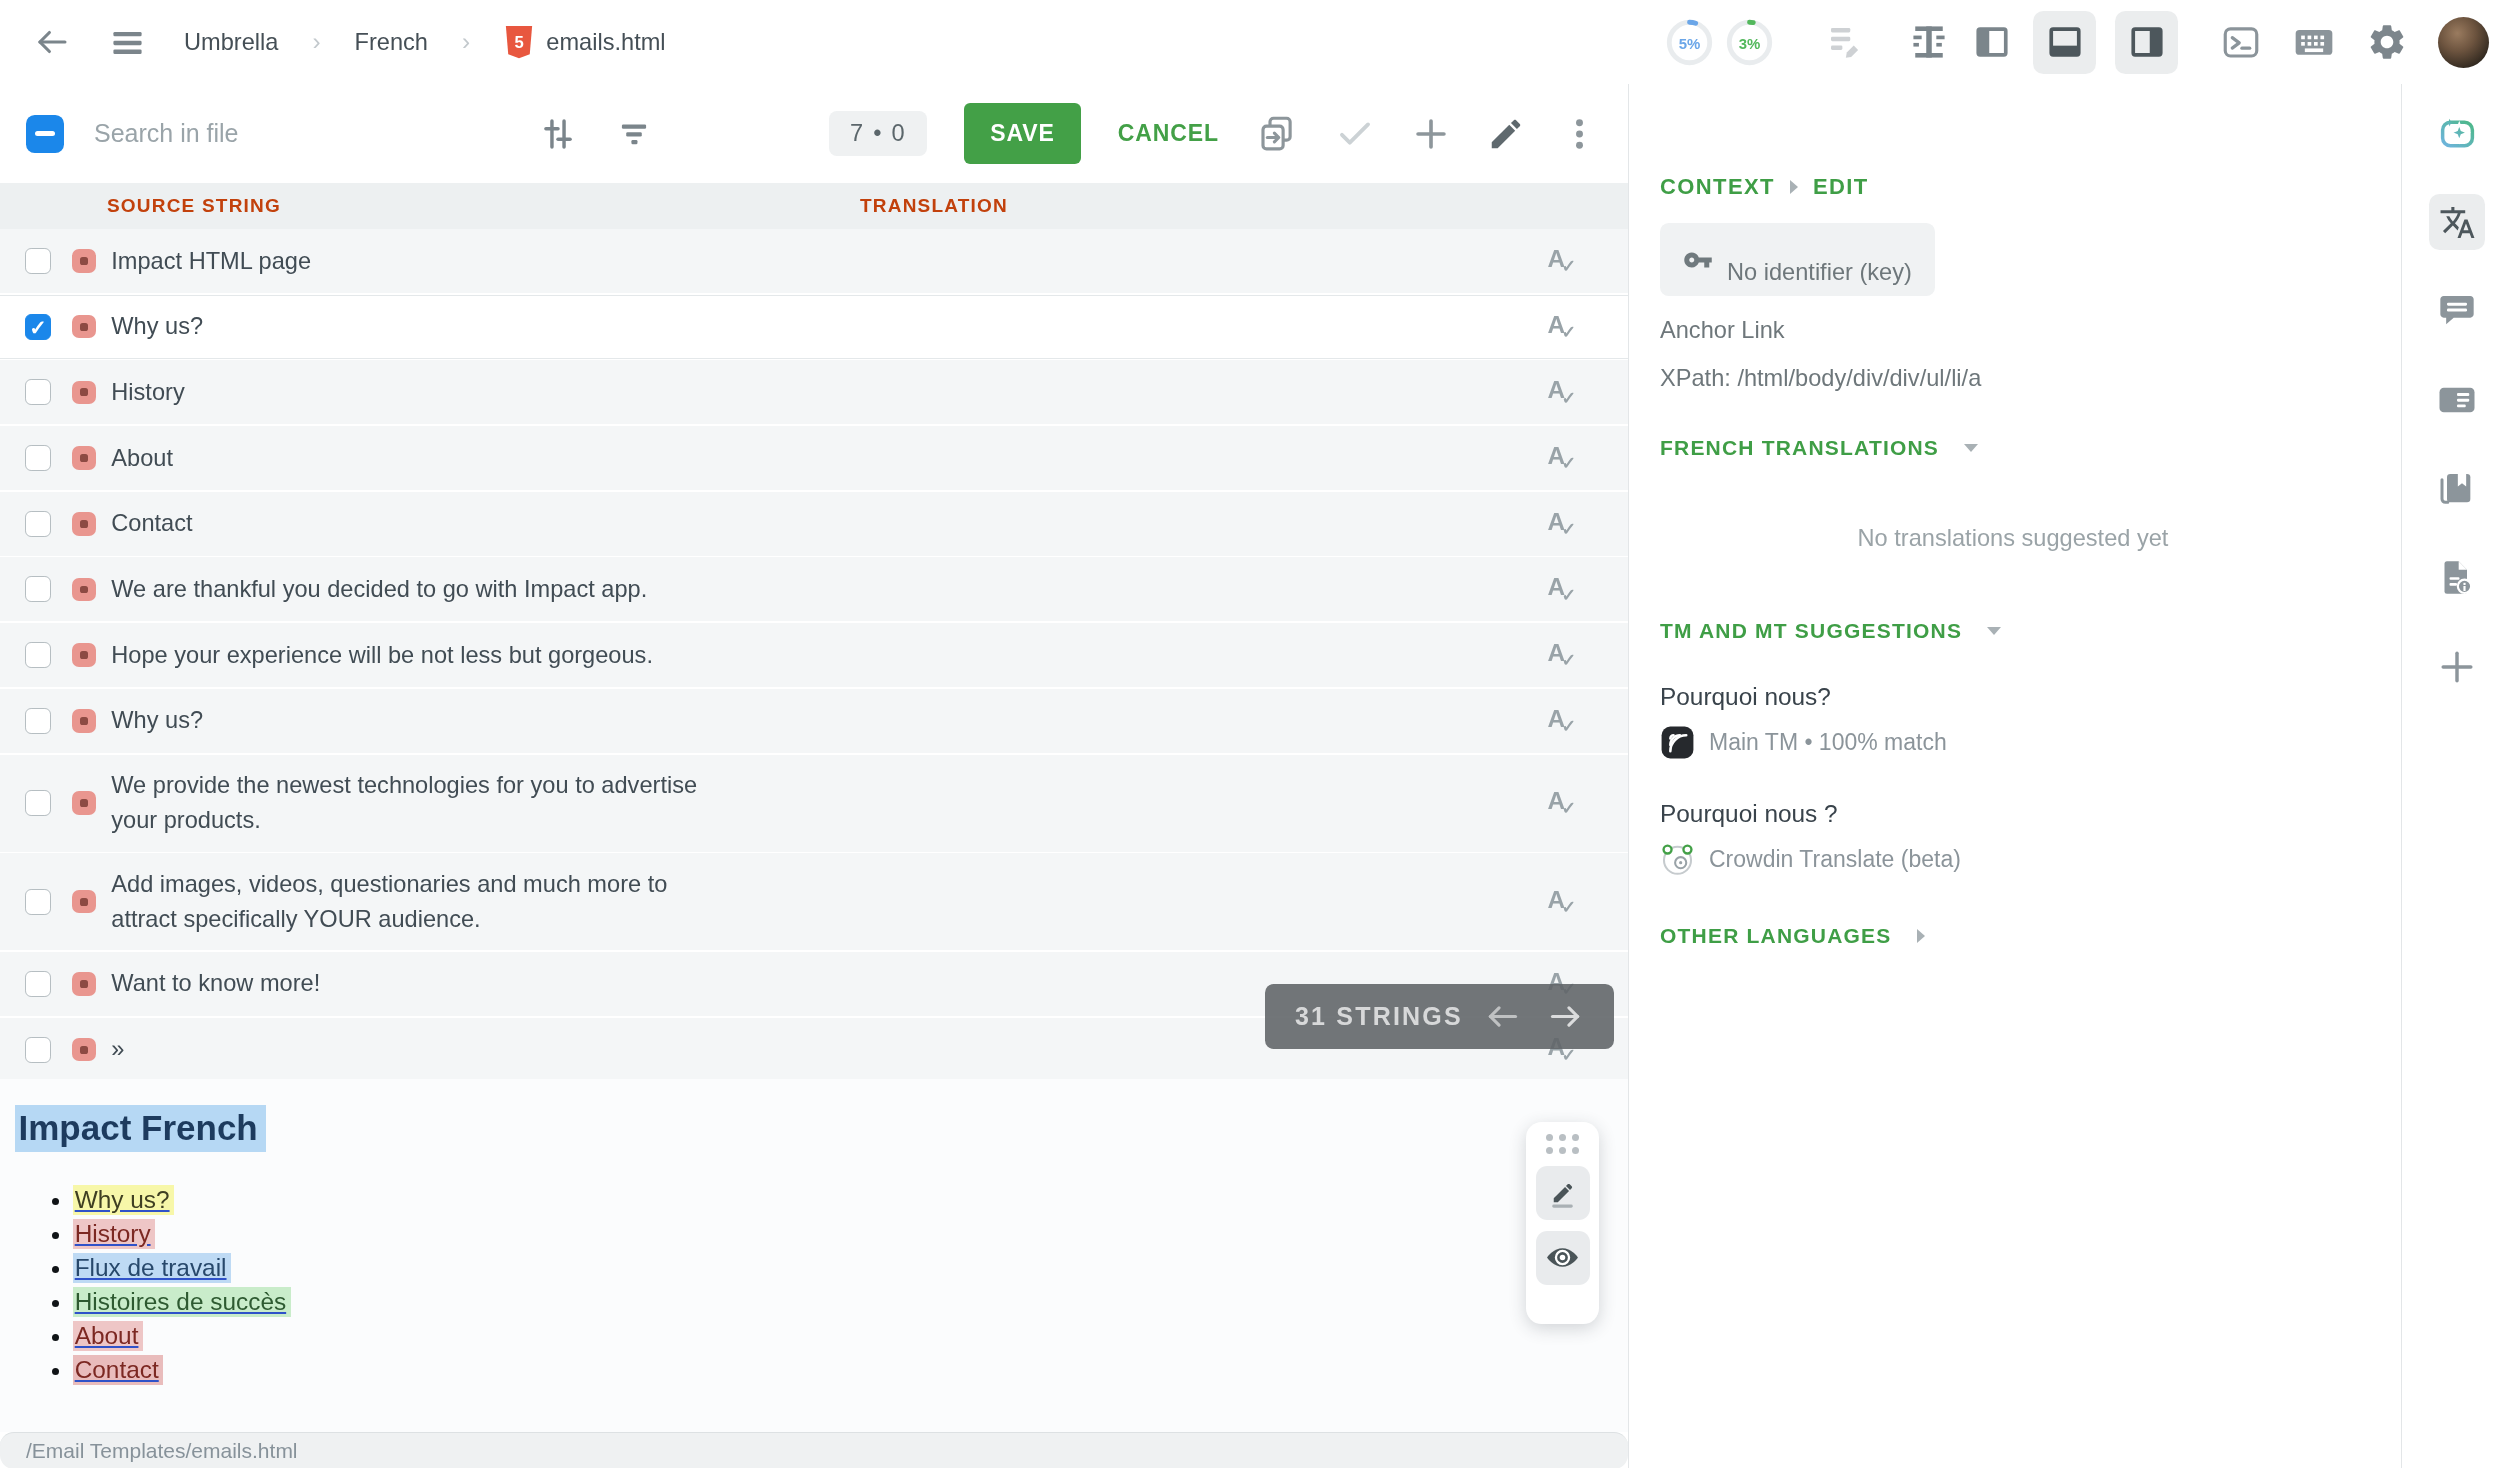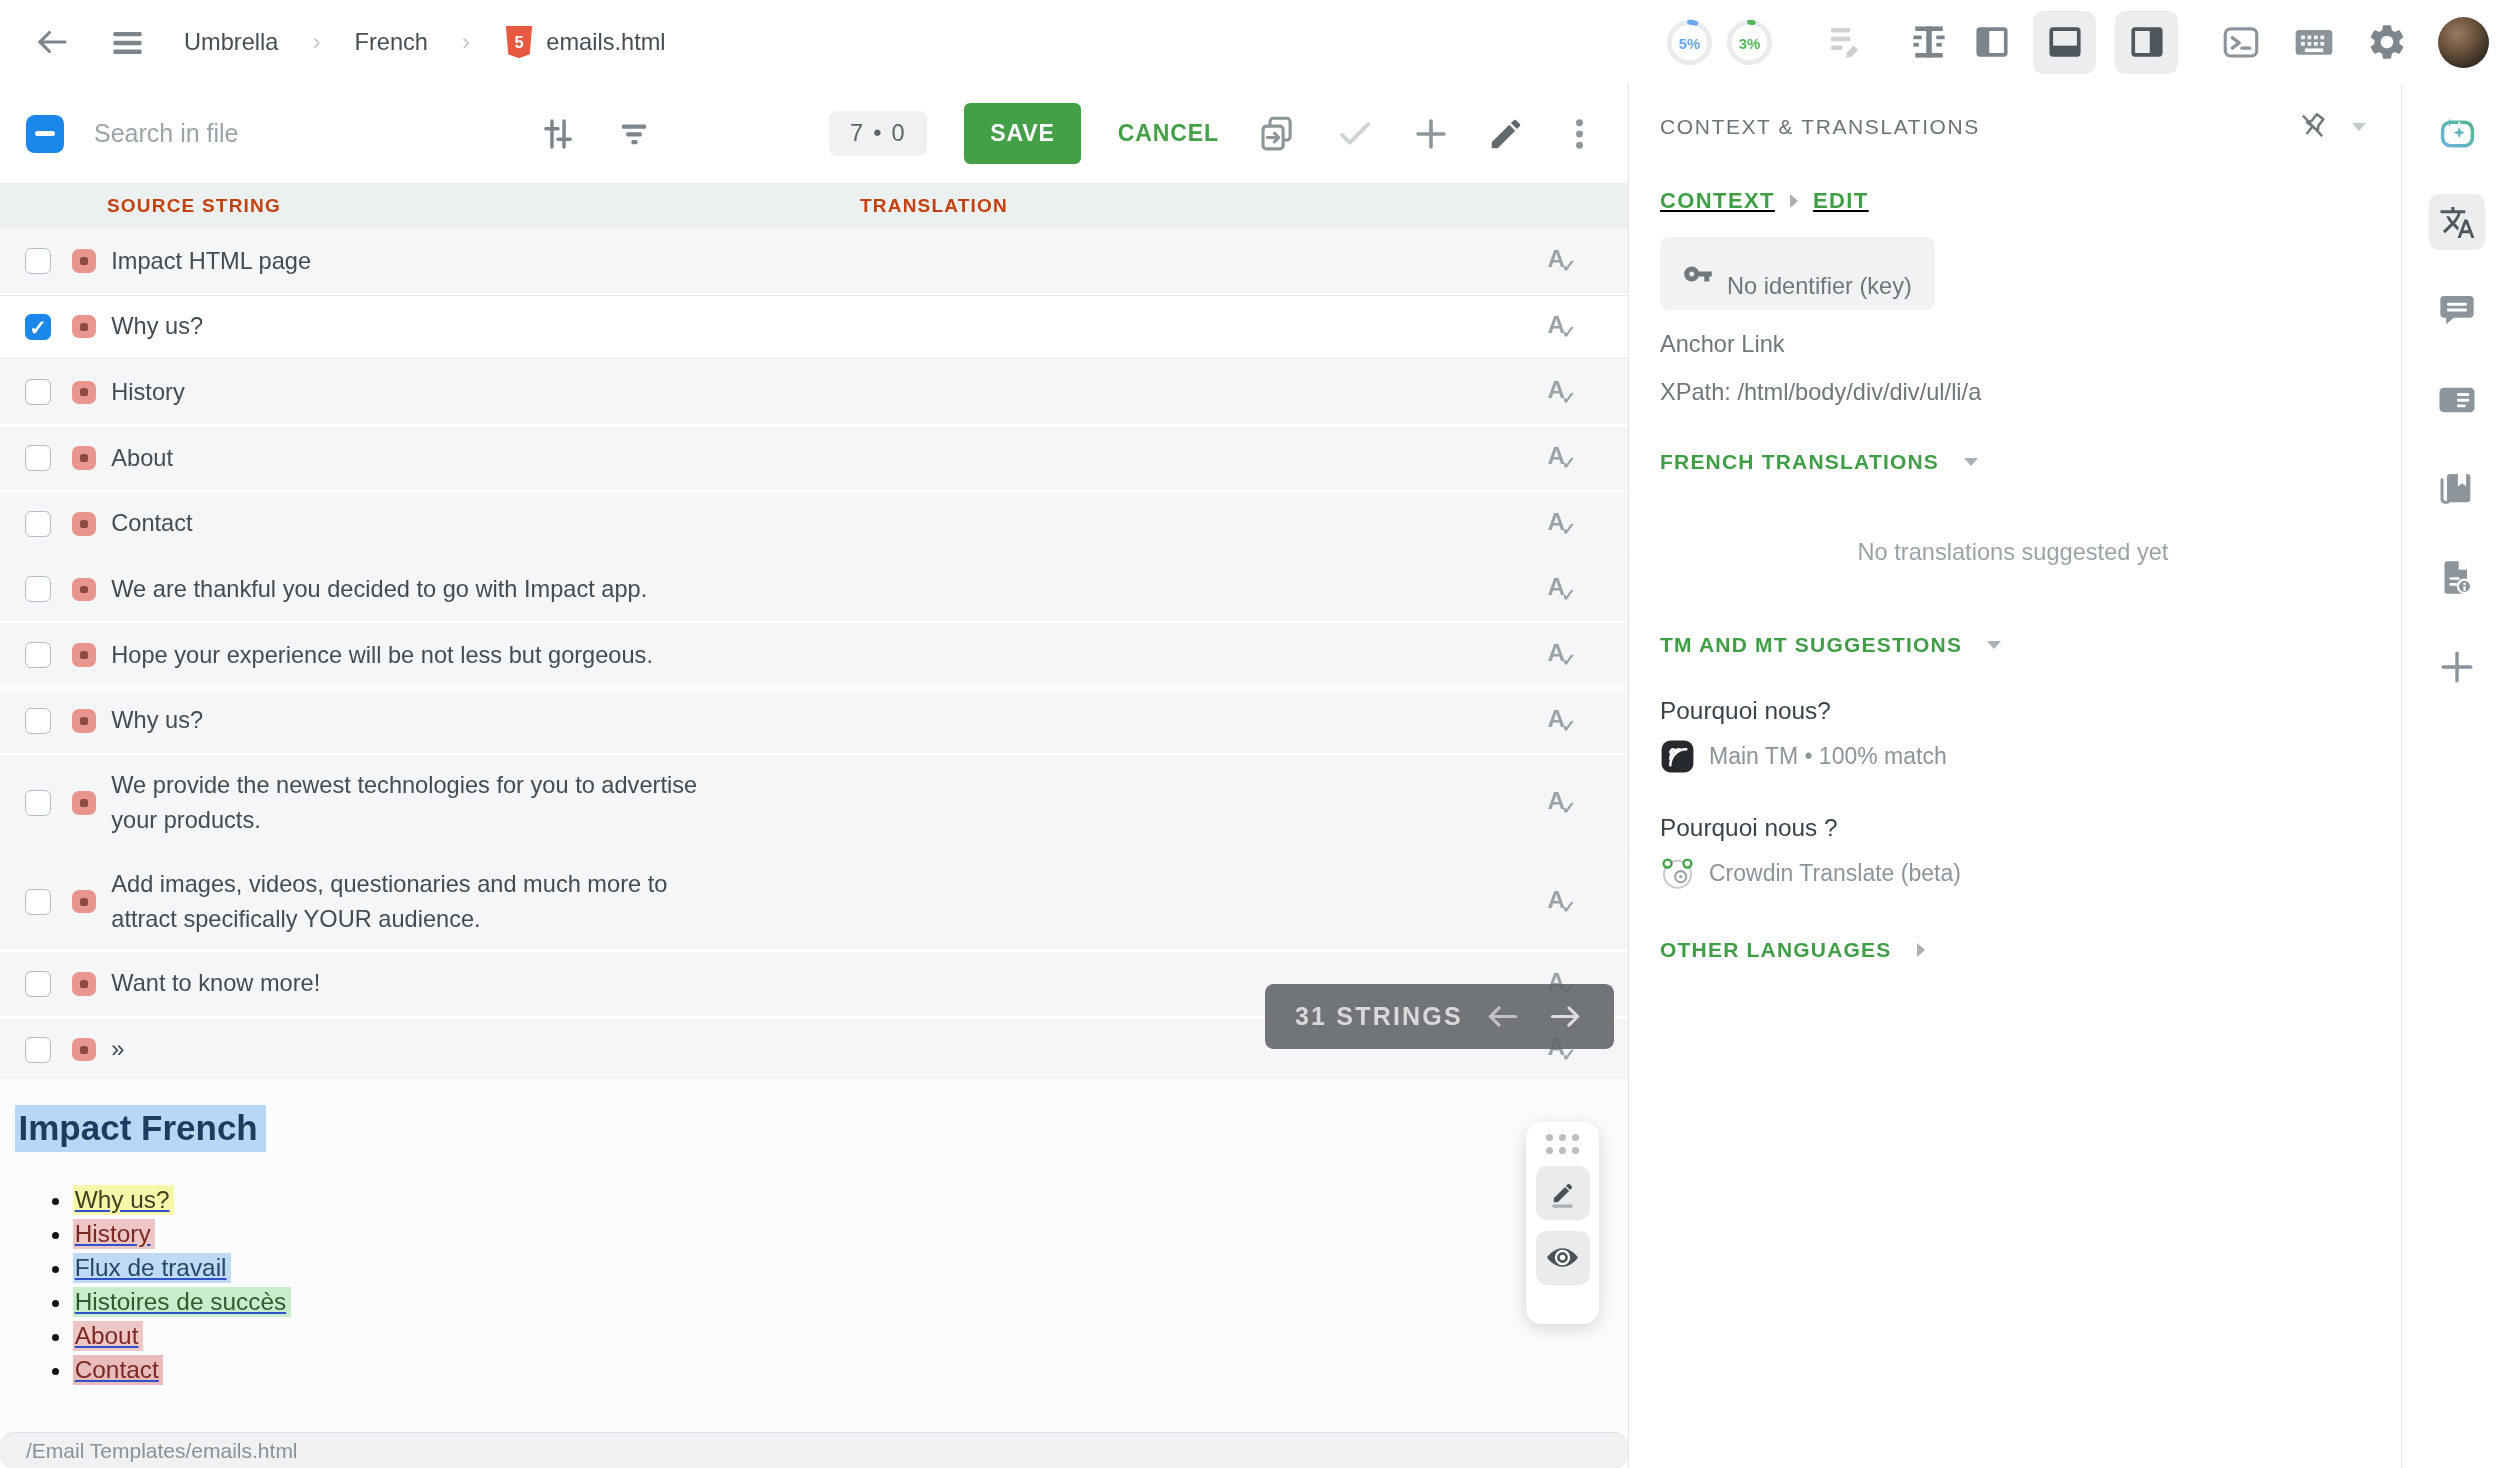--- a/index.html
+++ b/index.html
@@ -79,21 +79,21 @@
   
   .statusbar { position:absolute; left:0; right:0; bottom:0; height:37px; background:#eff1f2; border-top:0.9px solid #dde1e3; display:flex; align-items:center; padding-left:26px; font-size:21px; color:#87929a;border-radius:14px; }
 
   
   .panel-head { display:flex; align-items:center; }
   .panel-title { font-size:21px; color:#6b7478; letter-spacing:1.6px; }
   .panel-head .pin { margin-left:auto; }
   .tri { width:0; height:0; display:inline-block; }
   .tri-down { border-left:7px solid transparent; border-right:7px solid transparent; border-top:8.7px solid #a9b1b5; }
   .tri-right { border-top:7px solid transparent; border-bottom:7px solid transparent; border-left:8.7px solid #a9b1b5; }
-  .tabs { margin-top:45px; display:flex; align-items:center; gap:15px;text-decoration:underline; }
+  .tabs { margin-top:64px; display:flex; align-items:center; gap:15px; }
   .tab { font-size:22px; font-weight:bold; letter-spacing:1.4px; color:#3f9e46; cursor:pointer; background:none; border:none; font-family:"Liberation Sans",sans-serif; }
   .key-pill { margin-top:23px; display:inline-flex; align-items:center; gap:14px; background:#f0f2f3; border-radius:8.7px; padding:10.5px 23px; }
   .key-pill span { color:#6e777b; font-size:23.6px;margin-top:25px; }
   .ctx-line { margin-top:21px; color:#6e777b; font-size:23.6px; }
   .sec-head { display:flex; align-items:center; gap:25px; font-size:21px; font-weight:bold; letter-spacing:1.2px; color:#3f9e46; cursor:pointer; }
   .empty-text { margin-top:65px; text-align:center; color:#9aa3a7; font-size:23.6px; }
   .sugg { margin-top:40px; cursor:pointer; }
   .sugg-text { font-size:24.4px; color:#39434b; }
   .sugg-meta { display:flex; align-items:center; gap:14px; margin-top:14px; }
   .sugg-meta span { font-size:23px; color:#8b949a; }
@@ -510,35 +510,20 @@
             </svg>
         </button>
       </div>
 
       <div class="statusbar">
         <span>/Email Templates/emails.html</span>
       </div>
     </section>
 
     <aside class="context-panel">
-      <div class="panel-head">
-        <span class="panel-title">CONTEXT &amp; TRANSLATIONS</span>
-        <button class="icon-btn pin">
-          <svg width="33" height="33" viewBox="0 0 24 24">
-              <g transform="rotate(38 12 12)" fill="none" stroke="#6e787d" stroke-width="1.8" stroke-linejoin="round">
-                <path d="M9 3h6v6l2 3H7l2-3V3z"></path>
-                <path d="M12 12v7"></path>
-              </g>
-              <path d="M5 4l14 15" stroke="#6e787d" stroke-width="1.8"></path>
-            </svg>
-        </button>
-        <button class="icon-btn" style="margin-left:23px">
-          <span class="tri tri-down" style="border-top-color:#c3c9cc"></span>
-        </button>
-      </div>
 
       <div class="tabs">
         <button class="tab">CONTEXT</button>
         <span class="tri tri-right"></span>
         <button class="tab">EDIT</button>
       </div>
 
       <div>
         <span class="key-pill">
           <svg width="30" height="30" viewBox="0 0 24 24">

